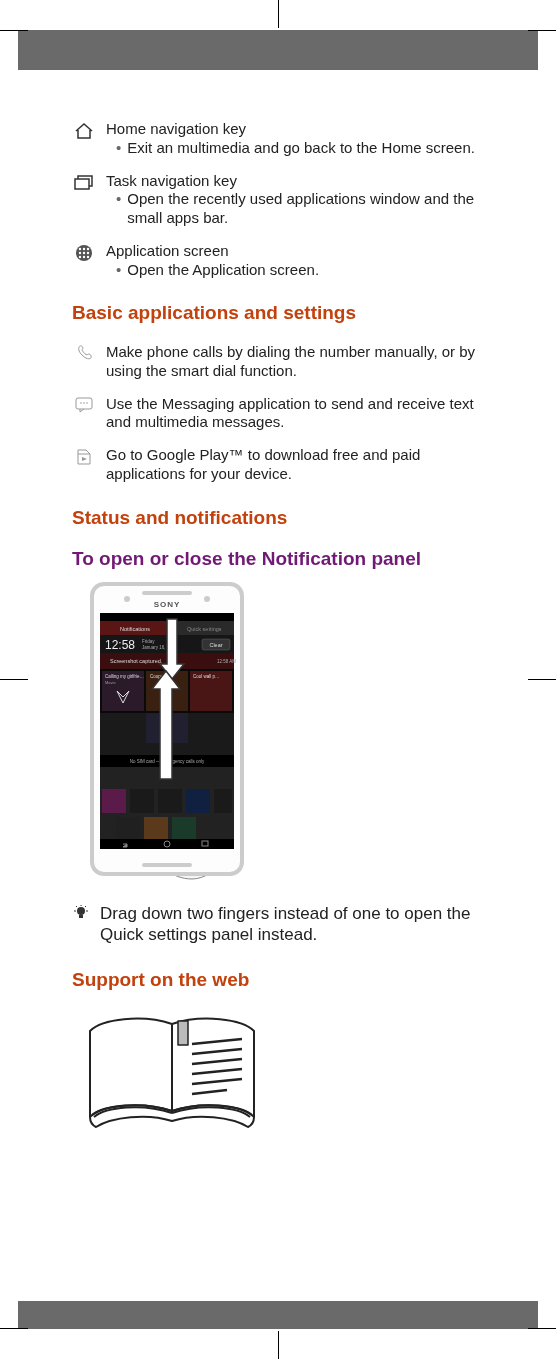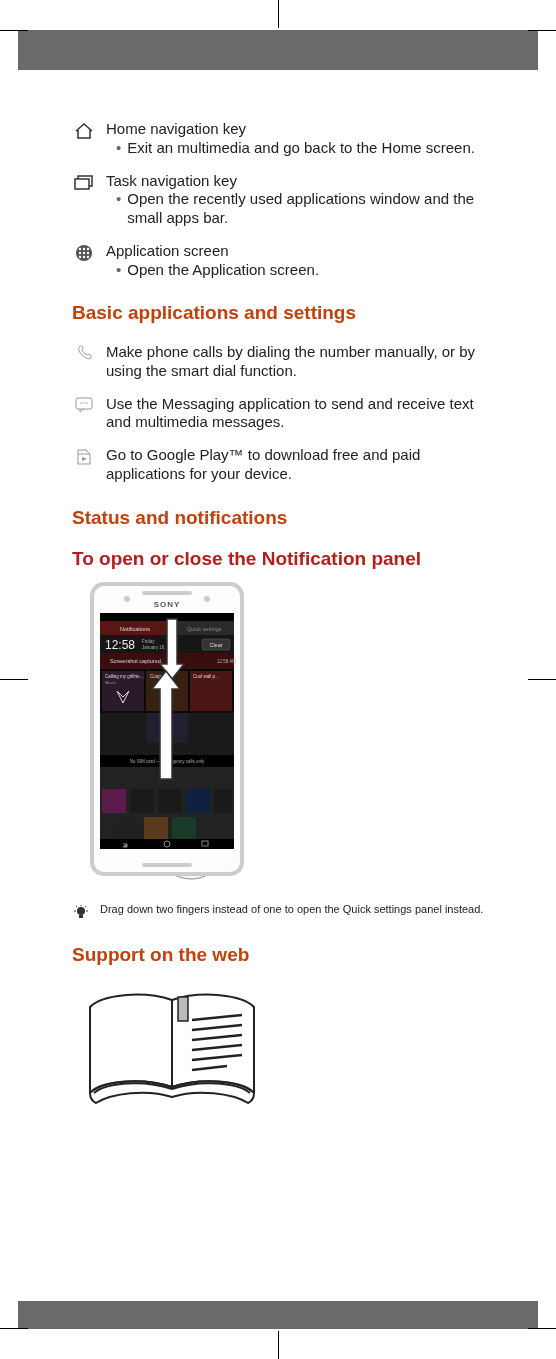--- a/index.html
+++ b/index.html
@@ -38,28 +38,28 @@
 
     h2 {
       font-size: 19px;
       font-weight: bold;
       margin: 22px 0 18px 0;
       color: #c2410c;
     }
     h3 {
       font-size: 19px;
       font-weight: bold;
-      color: #b91c1c;
+      color: #701a75;
       line-height: 1.25;
       margin-bottom: 0;
     }
 
     .tip-item { display: flex; gap: 10px; margin-top: 10px; margin-bottom: 10px;}
     .tip-item .icon { flex: 0 0 18px; display:flex; justify-content:center; padding-top:2px;}
-    .tip-item .text { flex: 1; font-size: 11px; }
+    .tip-item .text { flex: 1; font-size: 17px; }
 
     .illustration {
       display: flex;
       justify-content: flex-start;
       margin: 8px 0 14px 0;
     }
   </style>
 </head>
 <body>
 

